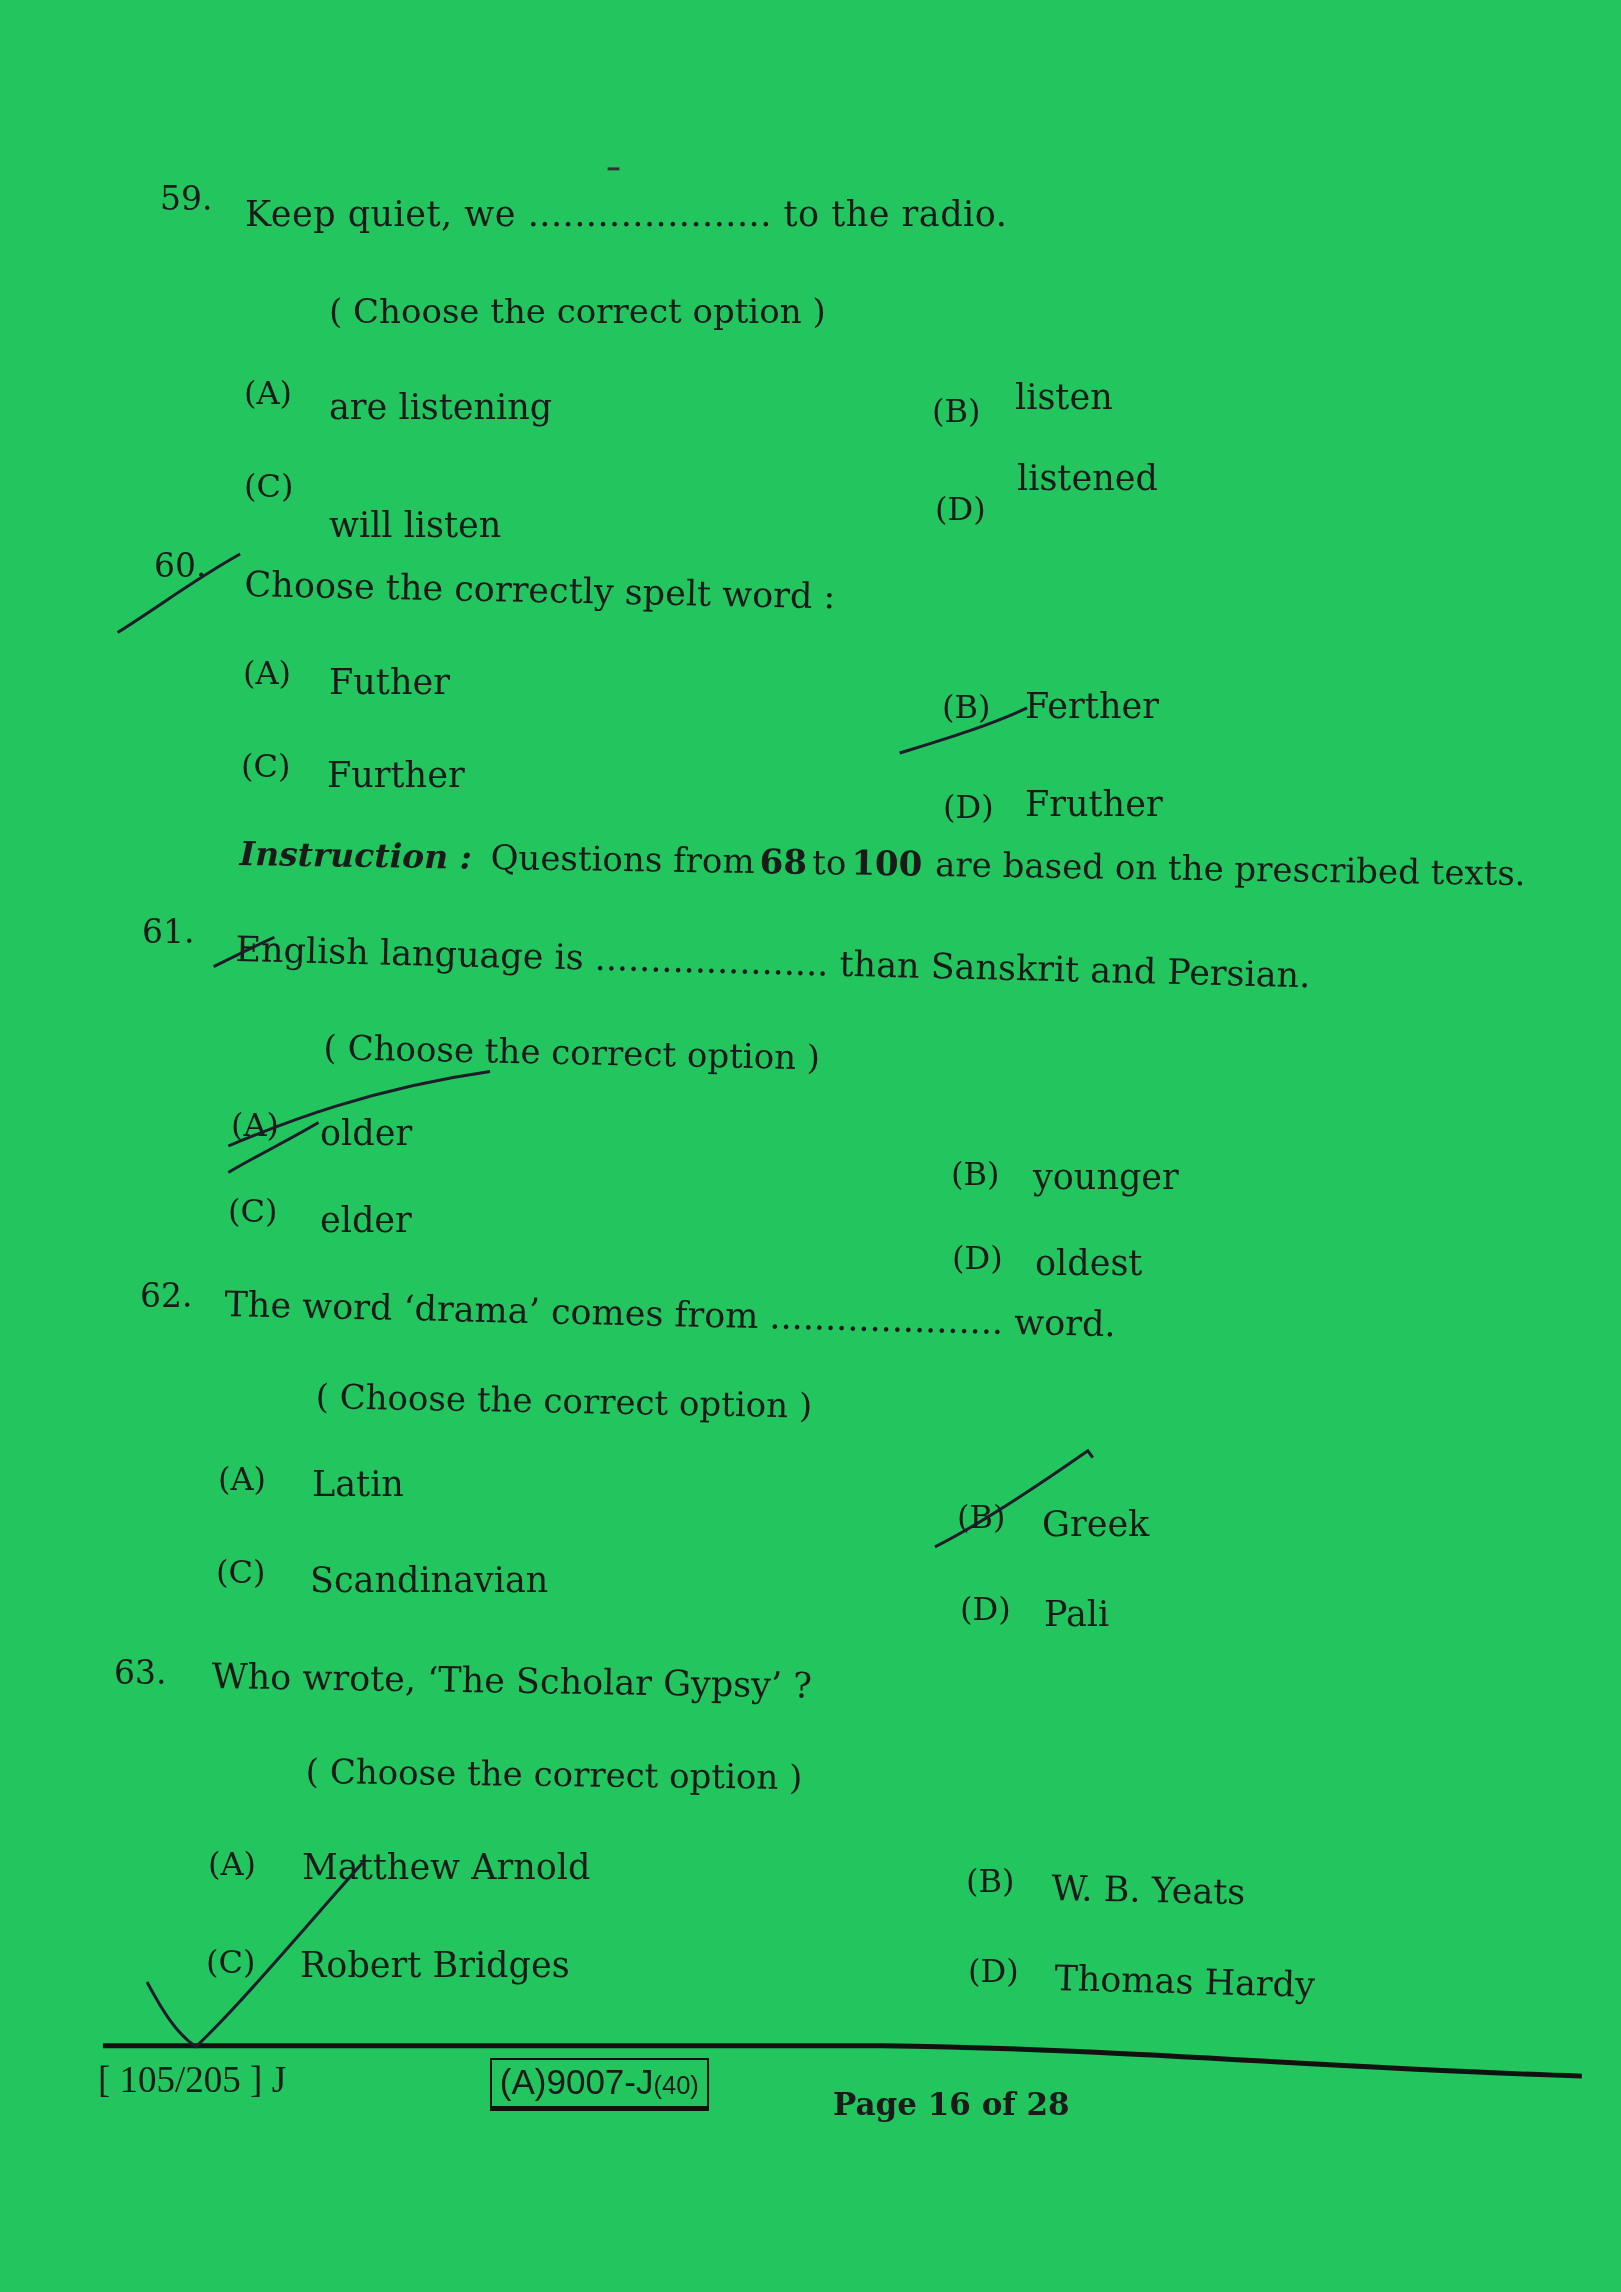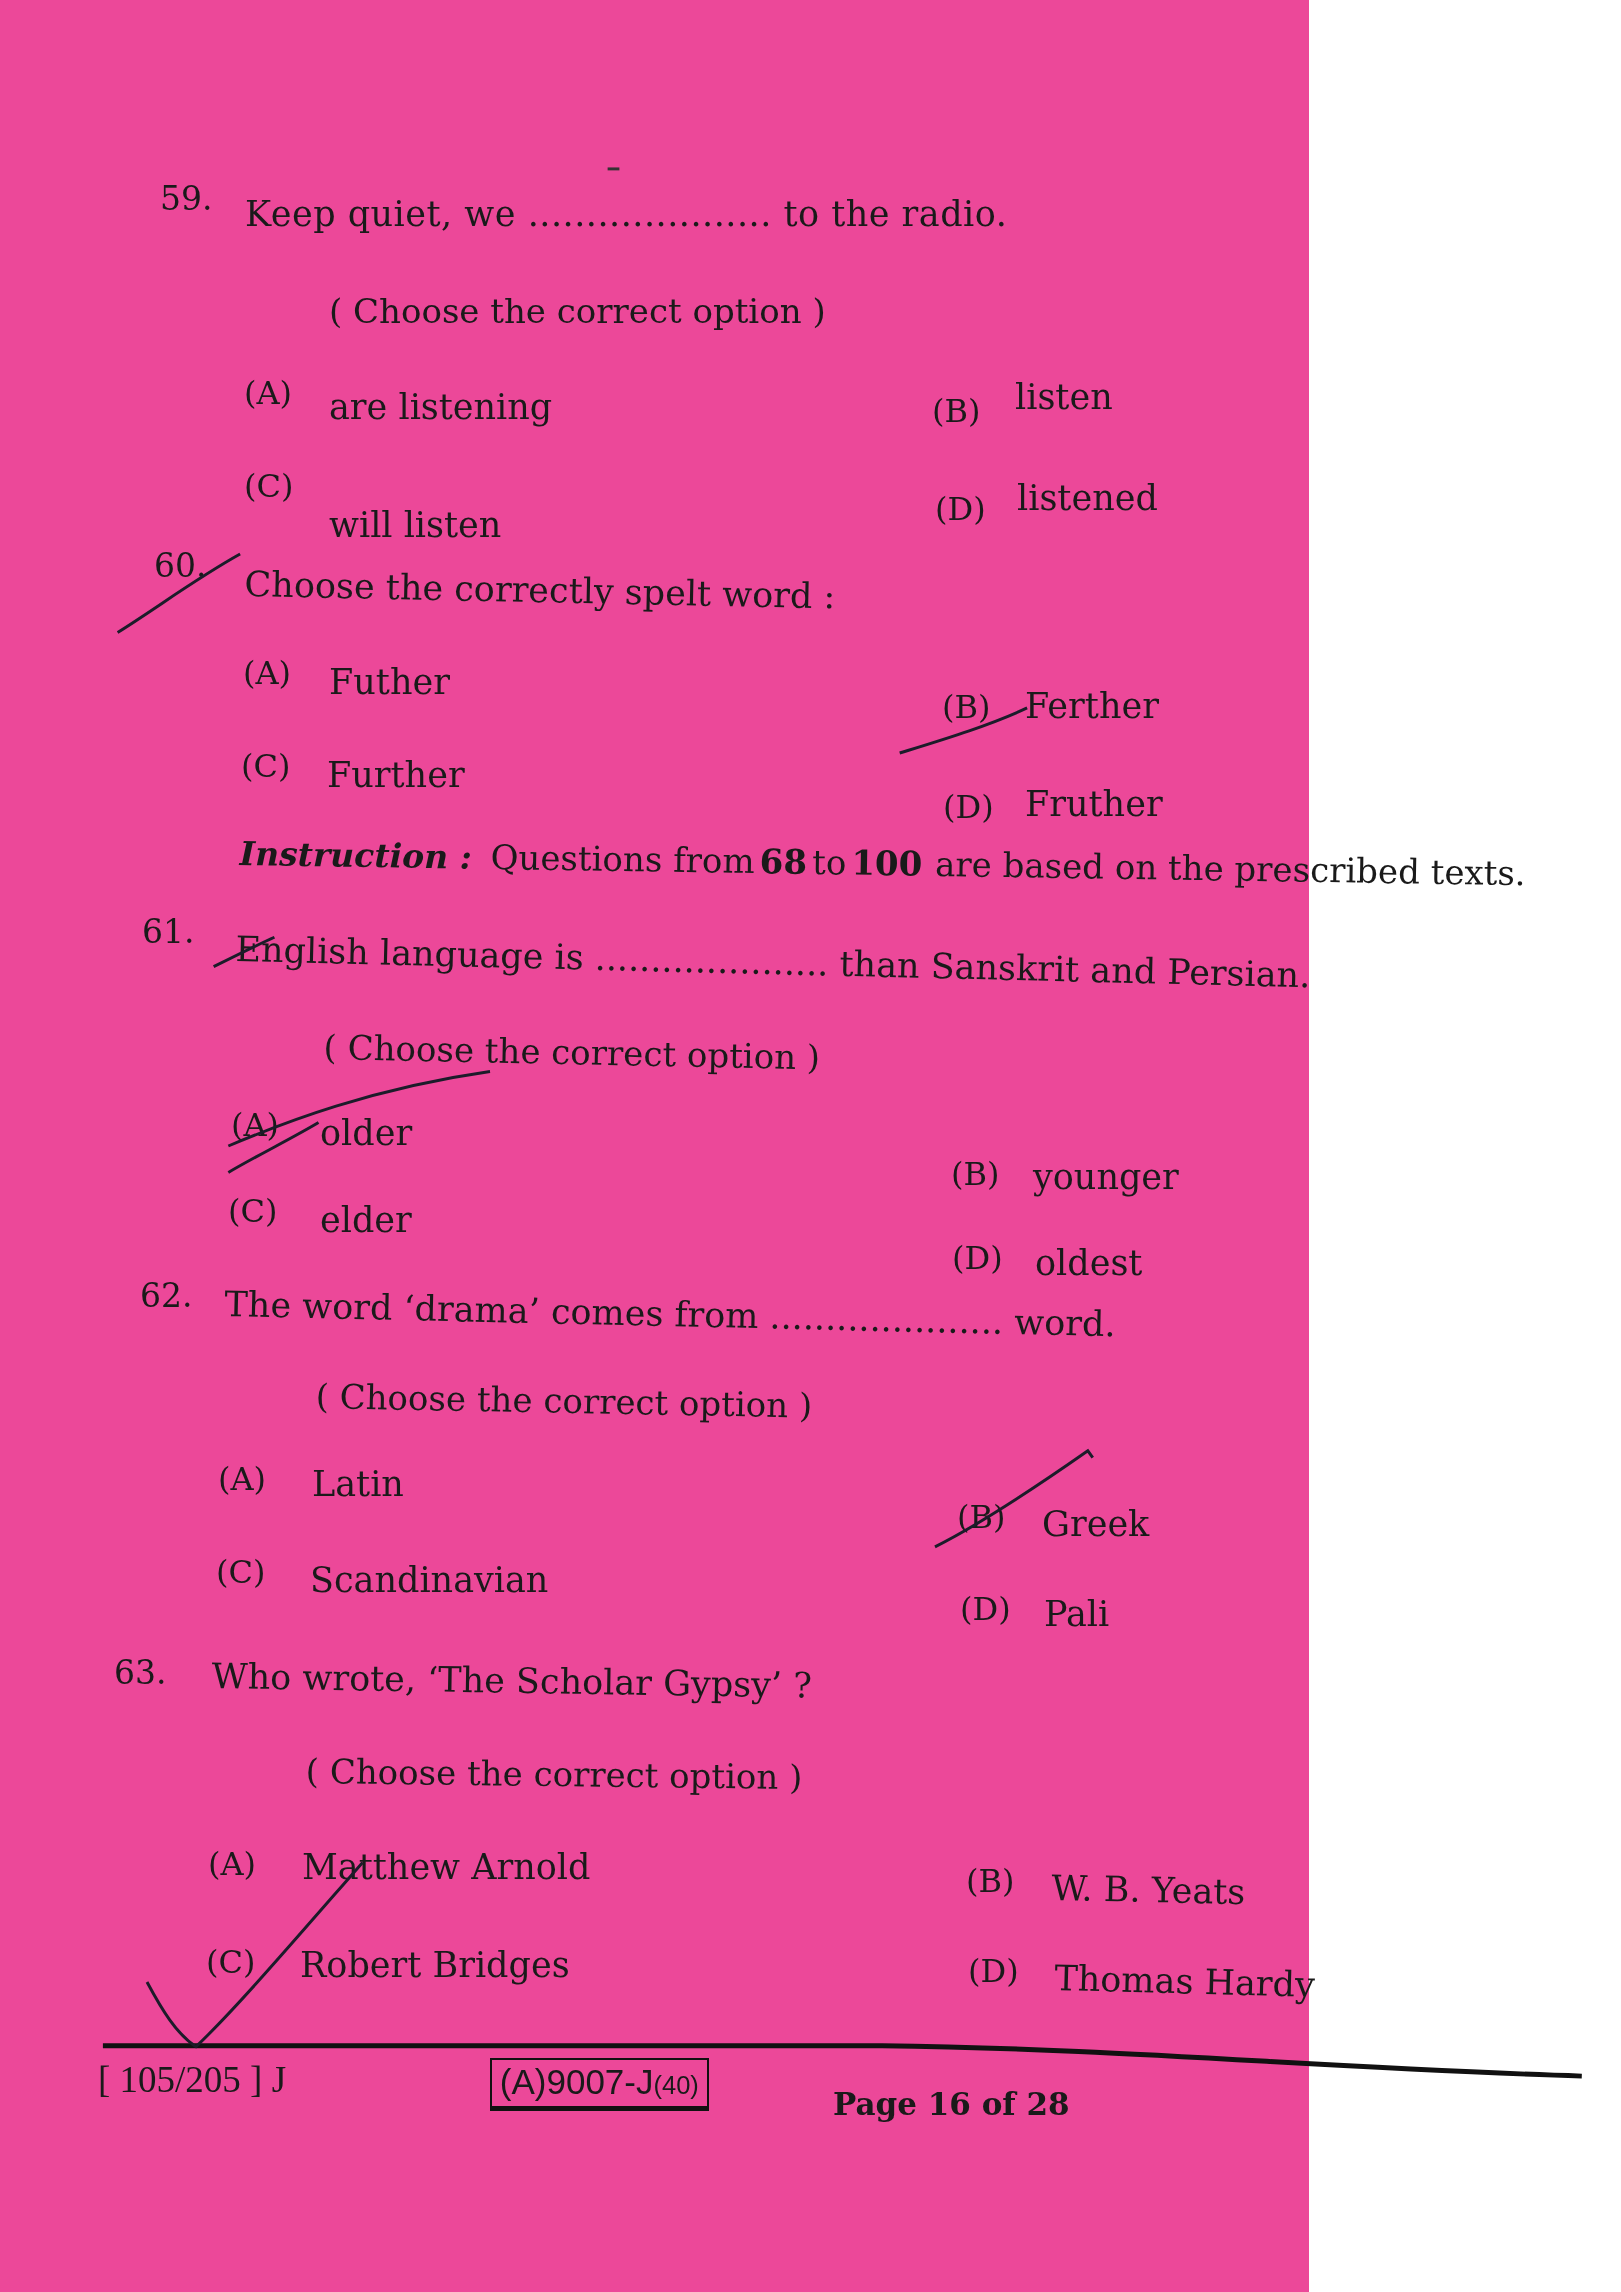--- a/index.html
+++ b/index.html
@@ -1,21 +1,21 @@
 <!DOCTYPE html>
 <html><head>
 <meta charset="utf-8">
 <style>
   html, body { margin: 0; padding: 0; background: #ffffff; }
   body {
     width: 1621px; height: 2293px; position: relative; overflow: hidden;
     font-family: "DejaVu Serif", "Liberation Serif", serif;
     color: #1a1a1a;
   }
-  .page { position: absolute; left: 0; top: 0; width: 1309px; height: 2293px; background: #ec4899; }
+  .page { position: absolute; left: 0; top: 0; width: 1621px; height: 2293px; background: #22c55e; }
   .abs { position: absolute; white-space: nowrap; }
   .qnum { font-size: 33px; }
   .qtext { font-size: 35px; }
   .choose { font-size: 34px; }
   .opt-label { font-size: 32px; }
   .opt-text { font-size: 35px; }
   .instruction-label { font-style: italic; font-weight: bold; font-size: 33px; }
   .instruction-text { font-size: 34px; }
   .bold { font-weight: bold; }
   .footer-text { font-size: 37px; font-family: "Liberation Serif", "DejaVu Serif", serif; }
@@ -36,21 +36,21 @@
     <span class="abs qnum" style="left:160px; top:179px;">59.</span>
     <span class="abs qtext" style="left:245px; top:194px; letter-spacing:0.5px;">Keep quiet, we ..................... to the radio.</span>
     <span class="abs choose" style="left:329px; top:291px;">( Choose the correct option )</span>
     <span class="abs opt-label" style="left:244px; top:374px;">(A)</span>
     <span class="abs opt-text" style="left:329px; top:387px;">are listening</span>
     <span class="abs opt-label" style="left:932px; top:392px;">(B)</span>
     <span class="abs opt-text" style="left:1015px; top:377px;">listen</span>
     <span class="abs opt-label" style="left:244px; top:467px;">(C)</span>
     <span class="abs opt-text" style="left:329px; top:478px;margin-top:27px;">will listen</span>
     <span class="abs opt-label" style="left:935px; top:490px;">(D)</span>
-    <span class="abs opt-text" style="left:1017px; top:478px;text-align:right;">listened</span>
+    <span class="abs opt-text" style="left:1017px; top:458px;text-align:right;">listened</span>
   </div>
 
   <div>
     <span class="abs qnum" style="left:154px; top:546px;">60.</span>
     <span class="abs qtext" style="left:245px; top:564px; transform:rotate(1.2deg); transform-origin:left top;">Choose the correctly spelt word :</span>
     <span class="abs opt-label" style="left:243px; top:654px;">(A)</span>
     <span class="abs opt-text" style="left:329px; top:662px;">Futher</span>
     <span class="abs opt-label" style="left:942px; top:688px;">(B)</span>
     <span class="abs opt-text" style="left:1025px; top:686px;">Ferther</span>
     <span class="abs opt-label" style="left:241px; top:747px;">(C)</span>

